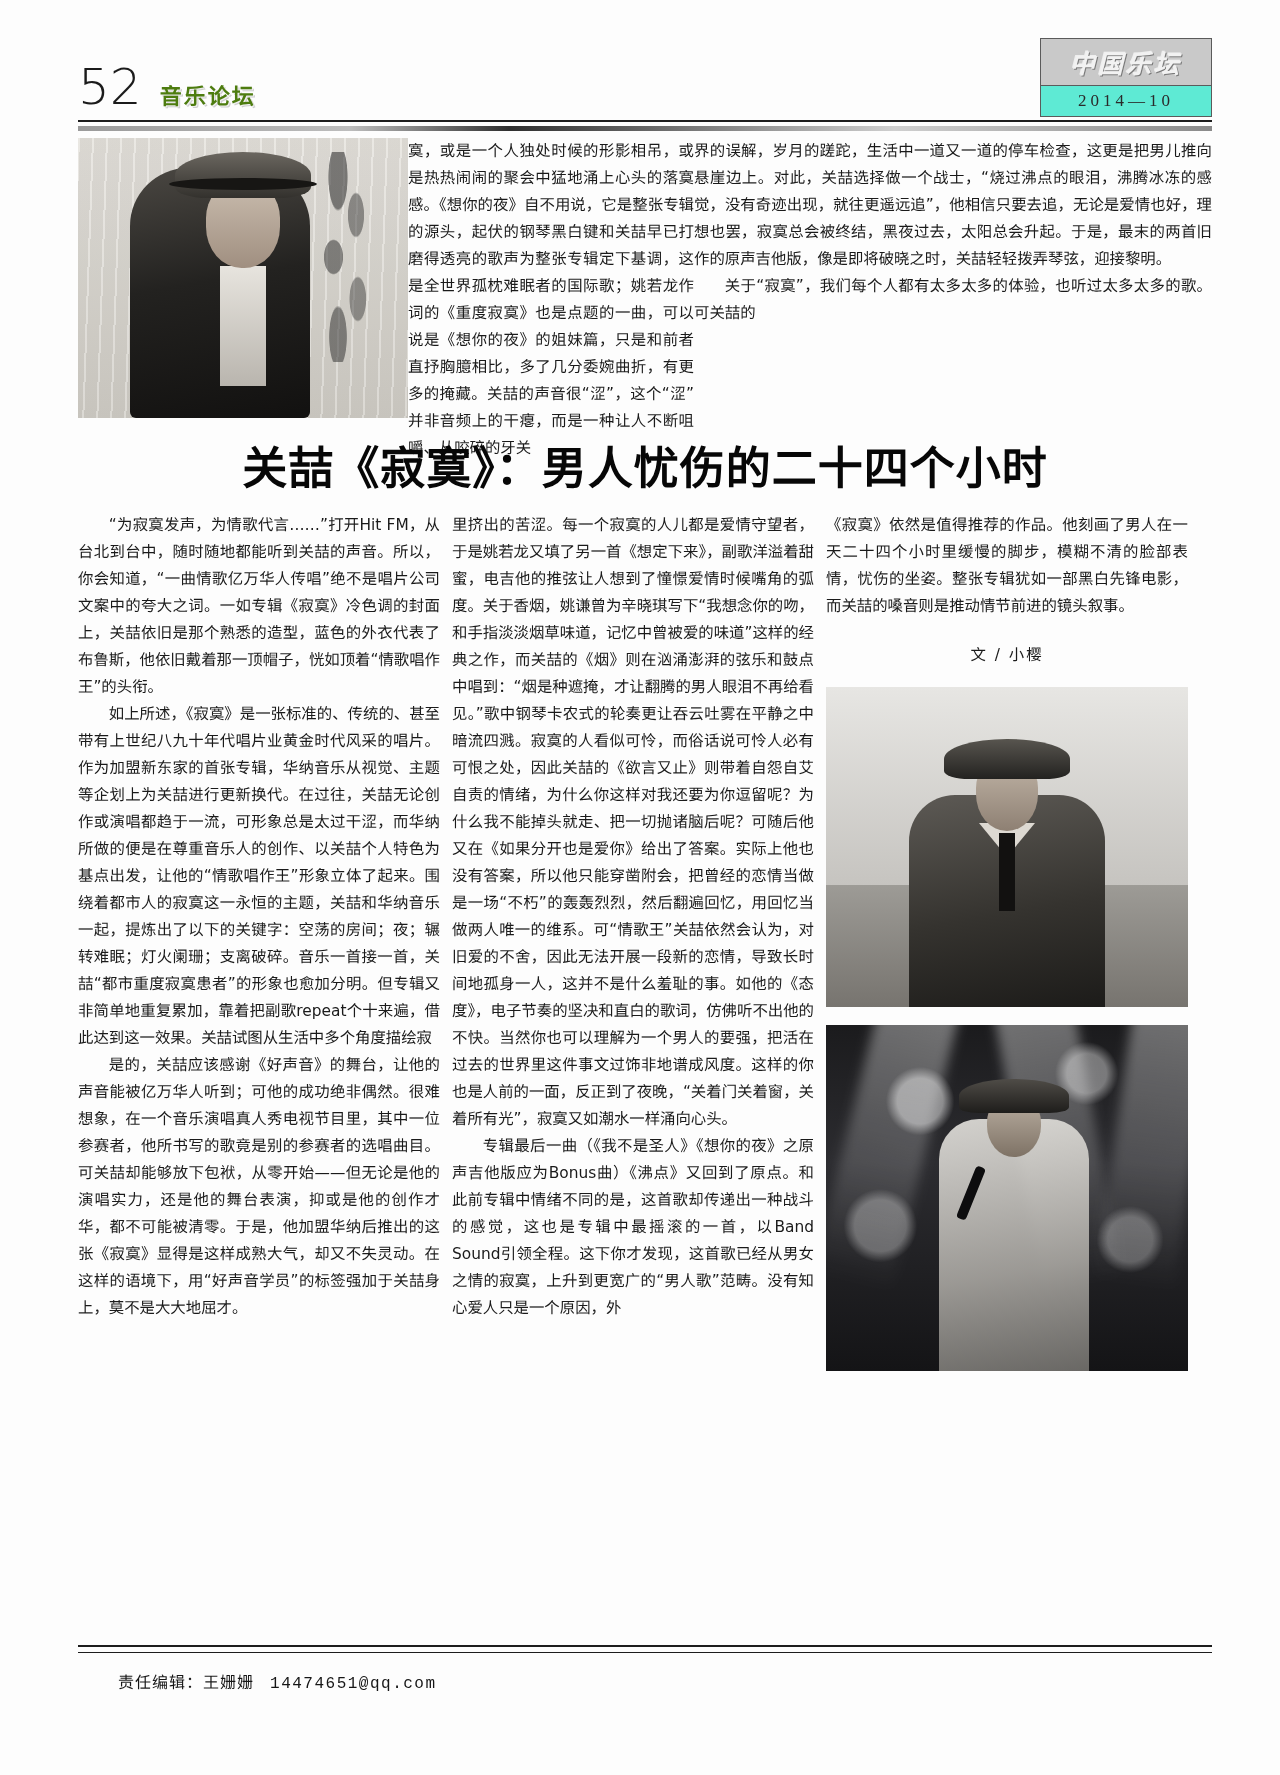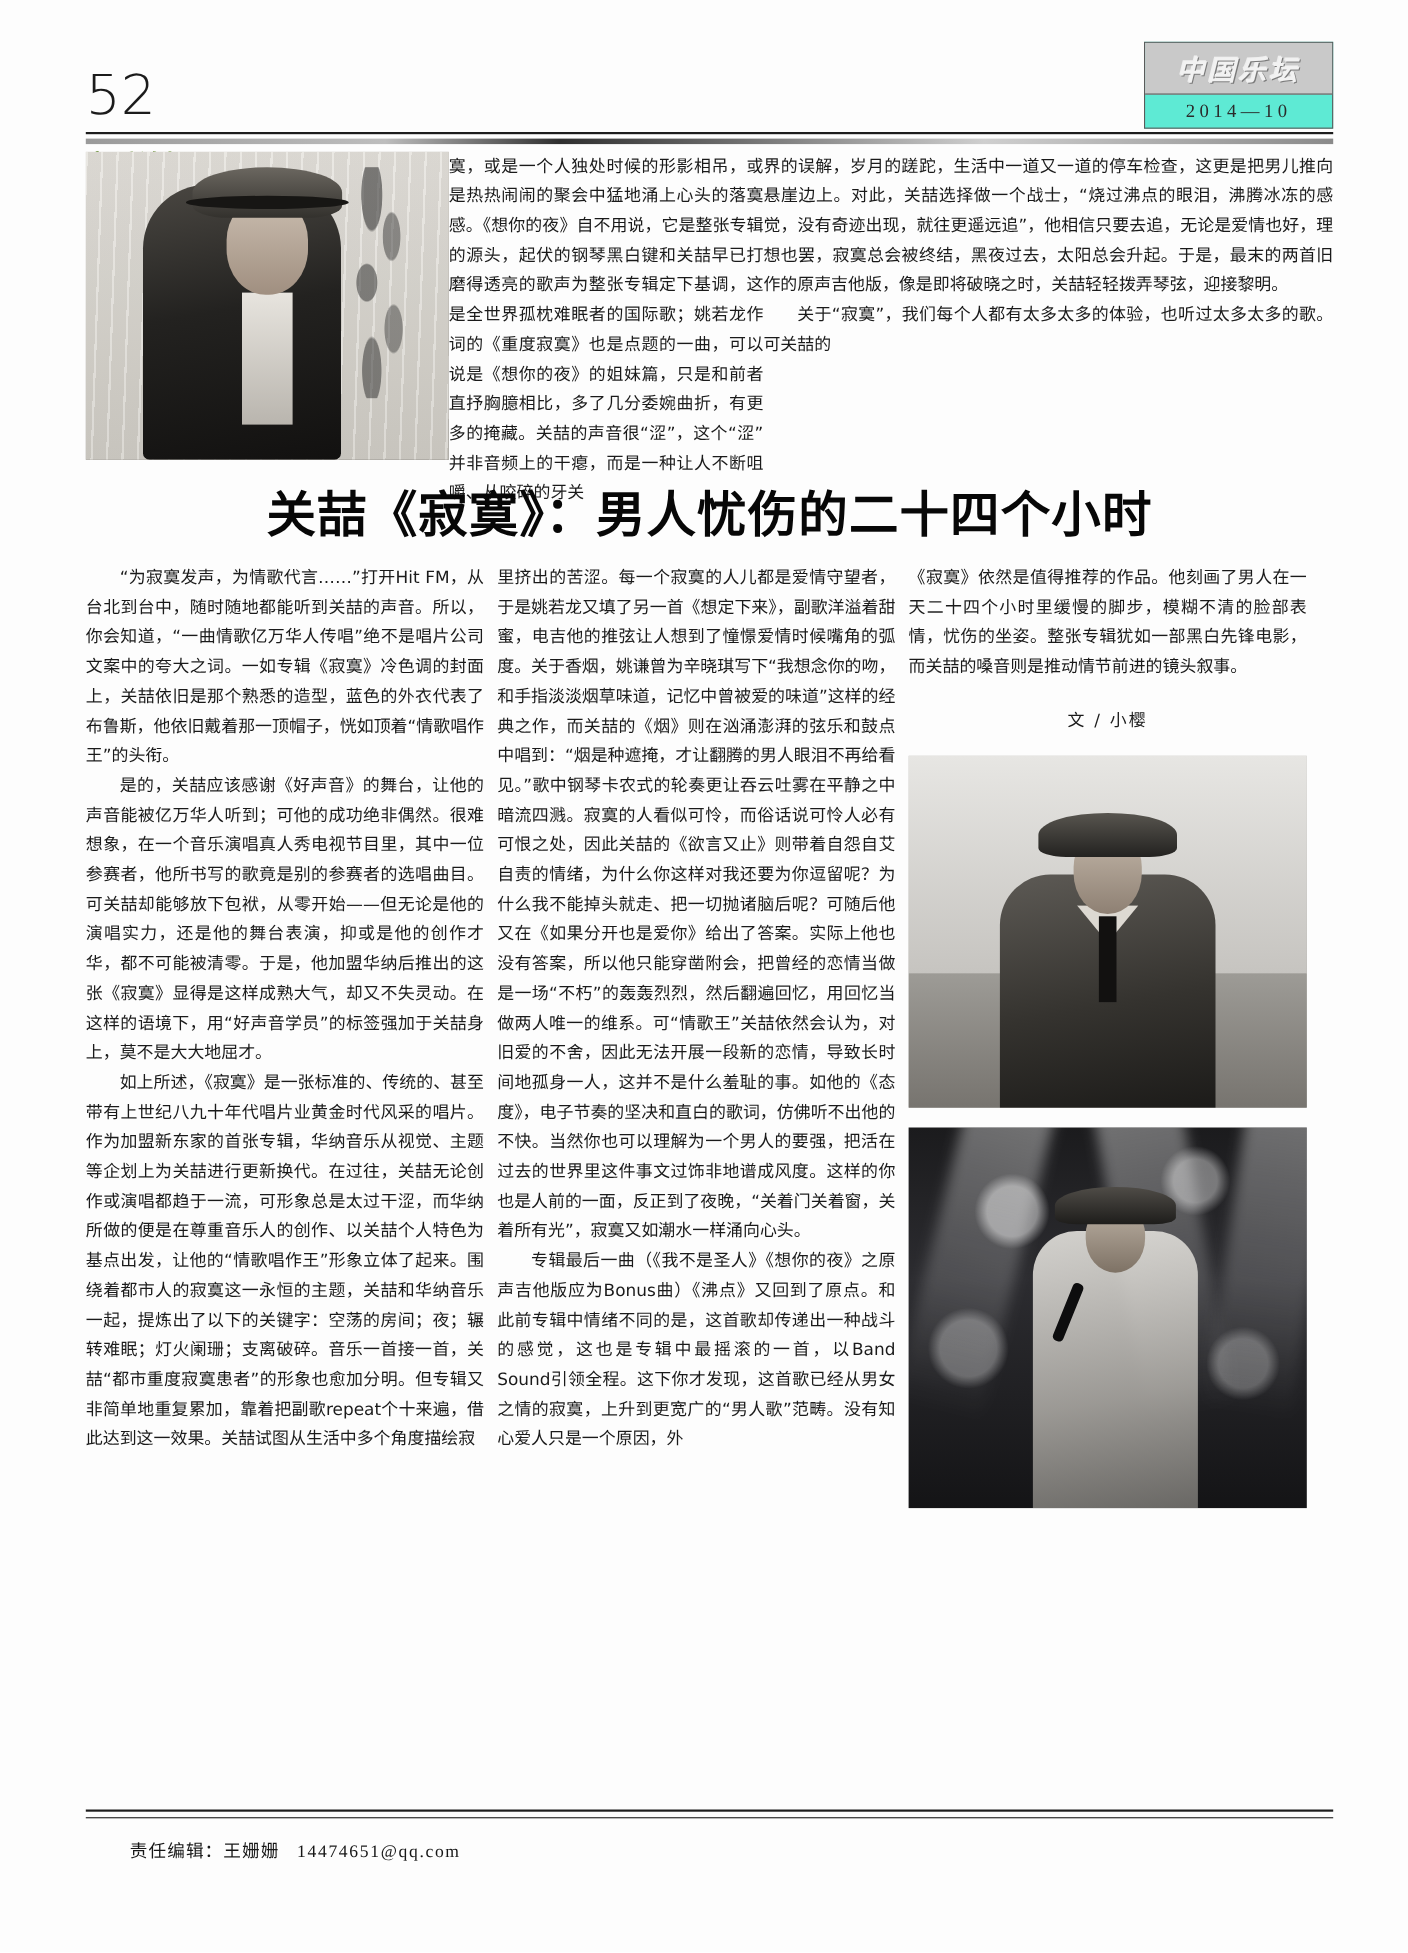--- a/index.html
+++ b/index.html
@@ -56,21 +56,20 @@
   }
 
   
   .page-head {
     position: absolute;
     left: 78px;
     top: 62px;
     display: flex;
     align-items: baseline;
     gap: 18px;
-    flex-direction: column;
   }
   .folio-number {
     font-family: "DejaVu Sans", "Liberation Sans", sans-serif;
     font-size: 50px;
     font-weight: 300;
     line-height: 1;
     color: #1b1b1b;
   }
   .section-name {
     font-size: 22px;
@@ -393,21 +392,21 @@
   .footer {
     position: absolute;
     left: 118px;
     bottom: 82px;
     font-family: "DejaVu Serif", "Liberation Serif", serif;
     font-size: 16px;
     color: #161616;
     letter-spacing: 1px;
   }
   .footer .mail {
-    font-family: Liberation Serif, serif;
+    font-family: Liberation Mono, monospace;
     letter-spacing: 1.5px;
     margin-left: 16px;
   }
 </style>
 </head>
 <body>
 
 <div id="page">
 
   <div class="masthead">
@@ -440,22 +439,22 @@
       <p>关于“寂寞”，我们每个人都有太多太多的体验，也听过太多太多的歌。可关喆的</p>
     </div>
   </div>
 
   <div class="headline">关喆《寂寞》：男人忧伤的二十四个小时</div>
 
   <div class="columns">
 
     <div class="col cn">
       <p>“为寂寞发声，为情歌代言……”打开Hit FM，从台北到台中，随时随地都能听到关喆的声音。所以，你会知道，“一曲情歌亿万华人传唱”绝不是唱片公司文案中的夸大之词。一如专辑《寂寞》冷色调的封面上，关喆依旧是那个熟悉的造型，蓝色的外衣代表了布鲁斯，他依旧戴着那一顶帽子，恍如顶着“情歌唱作王”的头衔。</p>
+      <p>如上所述，《寂寞》是一张标准的、传统的、甚至带有上世纪八九十年代唱片业黄金时代风采的唱片。作为加盟新东家的首张专辑，华纳音乐从视觉、主题等企划上为关喆进行更新换代。在过往，关喆无论创作或演唱都趋于一流，可形象总是太过干涩，而华纳所做的便是在尊重音乐人的创作、以关喆个人特色为基点出发，让他的“情歌唱作王”形象立体了起来。围绕着都市人的寂寞这一永恒的主题，关喆和华纳音乐一起，提炼出了以下的关键字：空荡的房间；夜；辗转难眠；灯火阑珊；支离破碎。音乐一首接一首，关喆“都市重度寂寞患者”的形象也愈加分明。但专辑又非简单地重复累加，靠着把副歌repeat个十来遍，借此达到这一效果。关喆试图从生活中多个角度描绘寂</p>
       <p>是的，关喆应该感谢《好声音》的舞台，让他的声音能被亿万华人听到；可他的成功绝非偶然。很难想象，在一个音乐演唱真人秀电视节目里，其中一位参赛者，他所书写的歌竟是别的参赛者的选唱曲目。可关喆却能够放下包袱，从零开始——但无论是他的演唱实力，还是他的舞台表演，抑或是他的创作才华，都不可能被清零。于是，他加盟华纳后推出的这张《寂寞》显得是这样成熟大气，却又不失灵动。在这样的语境下，用“好声音学员”的标签强加于关喆身上，莫不是大大地屈才。</p>
-      <p>如上所述，《寂寞》是一张标准的、传统的、甚至带有上世纪八九十年代唱片业黄金时代风采的唱片。作为加盟新东家的首张专辑，华纳音乐从视觉、主题等企划上为关喆进行更新换代。在过往，关喆无论创作或演唱都趋于一流，可形象总是太过干涩，而华纳所做的便是在尊重音乐人的创作、以关喆个人特色为基点出发，让他的“情歌唱作王”形象立体了起来。围绕着都市人的寂寞这一永恒的主题，关喆和华纳音乐一起，提炼出了以下的关键字：空荡的房间；夜；辗转难眠；灯火阑珊；支离破碎。音乐一首接一首，关喆“都市重度寂寞患者”的形象也愈加分明。但专辑又非简单地重复累加，靠着把副歌repeat个十来遍，借此达到这一效果。关喆试图从生活中多个角度描绘寂</p>
     </div>
 
     <div class="col cn">
       <p class="noindent">里挤出的苦涩。每一个寂寞的人儿都是爱情守望者，于是姚若龙又填了另一首《想定下来》，副歌洋溢着甜蜜，电吉他的推弦让人想到了憧憬爱情时候嘴角的弧度。关于香烟，姚谦曾为辛晓琪写下“我想念你的吻，和手指淡淡烟草味道，记忆中曾被爱的味道”这样的经典之作，而关喆的《烟》则在汹涌澎湃的弦乐和鼓点中唱到：“烟是种遮掩，才让翻腾的男人眼泪不再给看见。”歌中钢琴卡农式的轮奏更让吞云吐雾在平静之中暗流四溅。寂寞的人看似可怜，而俗话说可怜人必有可恨之处，因此关喆的《欲言又止》则带着自怨自艾自责的情绪，为什么你这样对我还要为你逗留呢？为什么我不能掉头就走、把一切抛诸脑后呢？可随后他又在《如果分开也是爱你》给出了答案。实际上他也没有答案，所以他只能穿凿附会，把曾经的恋情当做是一场“不朽”的轰轰烈烈，然后翻遍回忆，用回忆当做两人唯一的维系。可“情歌王”关喆依然会认为，对旧爱的不舍，因此无法开展一段新的恋情，导致长时间地孤身一人，这并不是什么羞耻的事。如他的《态度》，电子节奏的坚决和直白的歌词，仿佛听不出他的不快。当然你也可以理解为一个男人的要强，把活在过去的世界里这件事文过饰非地谱成风度。这样的你也是人前的一面，反正到了夜晚，“关着门关着窗，关着所有光”，寂寞又如潮水一样涌向心头。</p>
       <p>专辑最后一曲（《我不是圣人》《想你的夜》之原声吉他版应为Bonus曲）《沸点》又回到了原点。和此前专辑中情绪不同的是，这首歌却传递出一种战斗的感觉，这也是专辑中最摇滚的一首，以Band Sound引领全程。这下你才发现，这首歌已经从男女之情的寂寞，上升到更宽广的“男人歌”范畴。没有知心爱人只是一个原因，外</p>
     </div>
 
     <div class="col cn">
       <p class="noindent">《寂寞》依然是值得推荐的作品。他刻画了男人在一天二十四个小时里缓慢的脚步，模糊不清的脸部表情，忧伤的坐姿。整张专辑犹如一部黑白先锋电影，而关喆的嗓音则是推动情节前进的镜头叙事。</p>
       <div class="byline">文 / 小樱</div>

